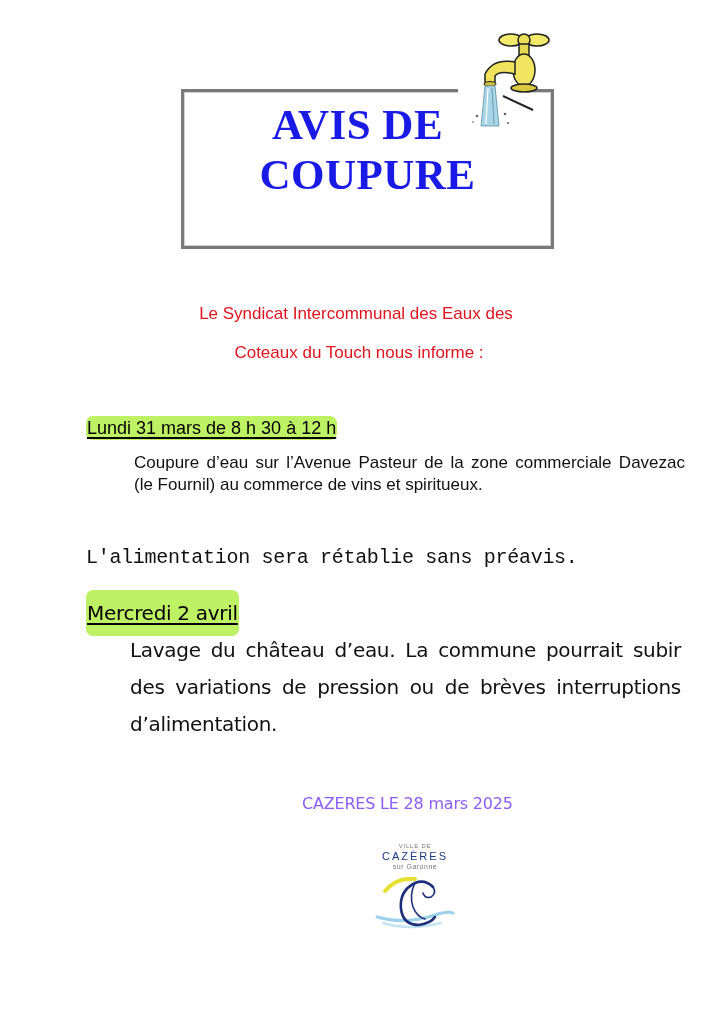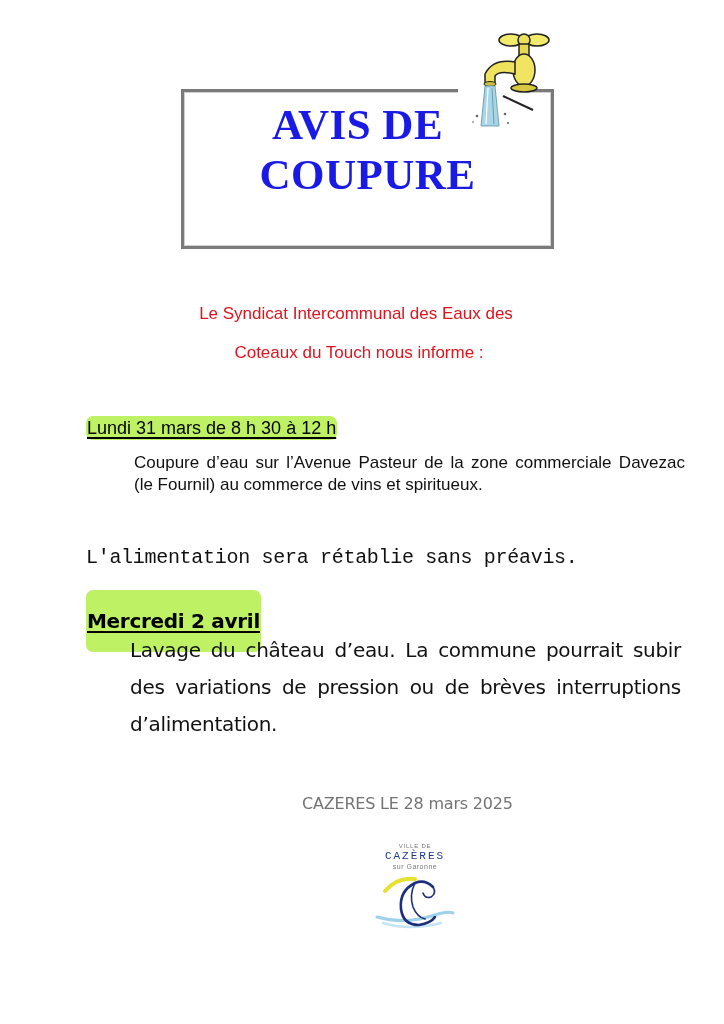--- a/index.html
+++ b/index.html
@@ -115,22 +115,21 @@
       letter-spacing: -0.3px;
     }
     .sec2-head {
       position: absolute;
       left: 86px;
       top: 590px;
       font-family: "DejaVu Sans", sans-serif;
       font-size: 20px;
       line-height: 30px;
       letter-spacing: -0.3px;
-      padding: 16px 1px;
-      font-weight: bold;
+      padding: 8px 1px;
     }
     .sec2-body {
       position: absolute;
       left: 86px;
       top: 632px;
       width: 551px;
       font-family: "DejaVu Sans", sans-serif;
       font-size: 20px;
       line-height: 37px;
       color: #111111;
@@ -138,21 +137,21 @@
       letter-spacing: -0.3px;
       margin-left: 44px;
     }
     .signature {
       position: absolute;
       left: 302px;
       top: 793px;
       font-family: "DejaVu Sans", sans-serif;
       font-size: 16px;
       line-height: 22px;
-      color: #737373;
+      color: #8b5cf6;
       letter-spacing: -0.2px;
     }
 
     
     .logo {
       position: absolute;
       left: 370px;
       top: 843px;
       width: 90px;
       height: 95px;
@@ -167,21 +166,21 @@
       font-size: 6px;
       color: #777777;
       letter-spacing: 0.8px;
     }
     .logo-name {
       position: absolute;
       top: 7px;
       left: 0;
       width: 90px;
       text-align: center;
-      font-family: Liberation Mono, monospace;
+      font-family: Liberation Sans, sans-serif;
       font-size: 11px;
       color: #1d3a8a;
       letter-spacing: 2px;
     }
     .logo-sub {
       position: absolute;
       top: 20px;
       left: 0;
       width: 90px;
       text-align: center;

